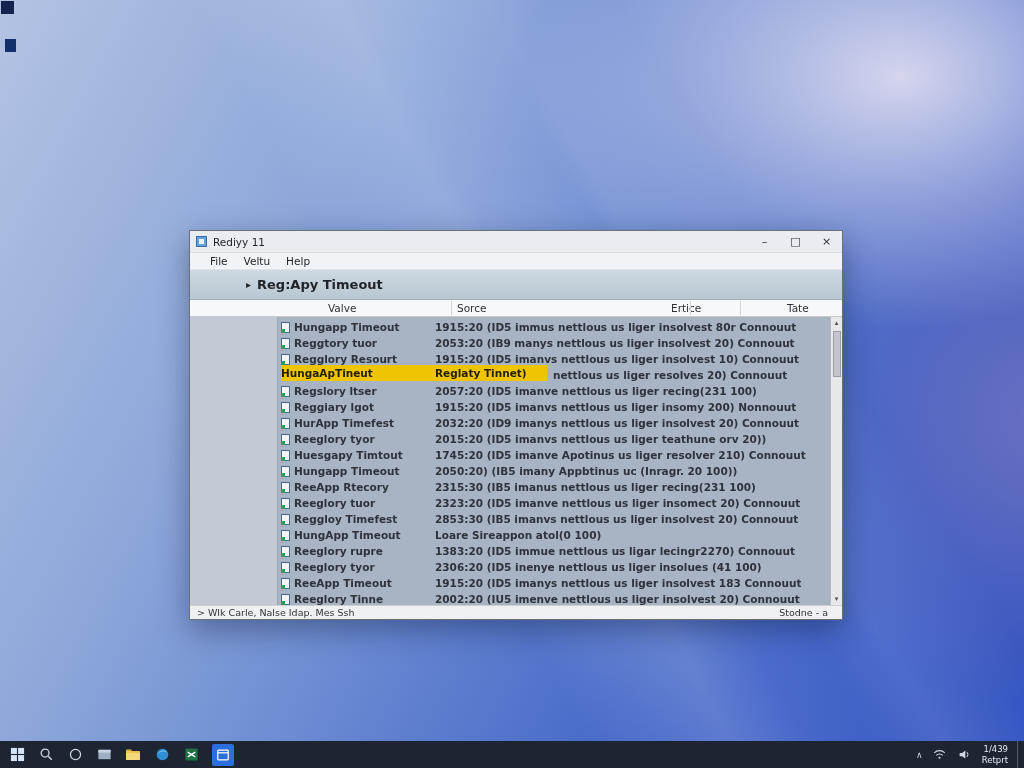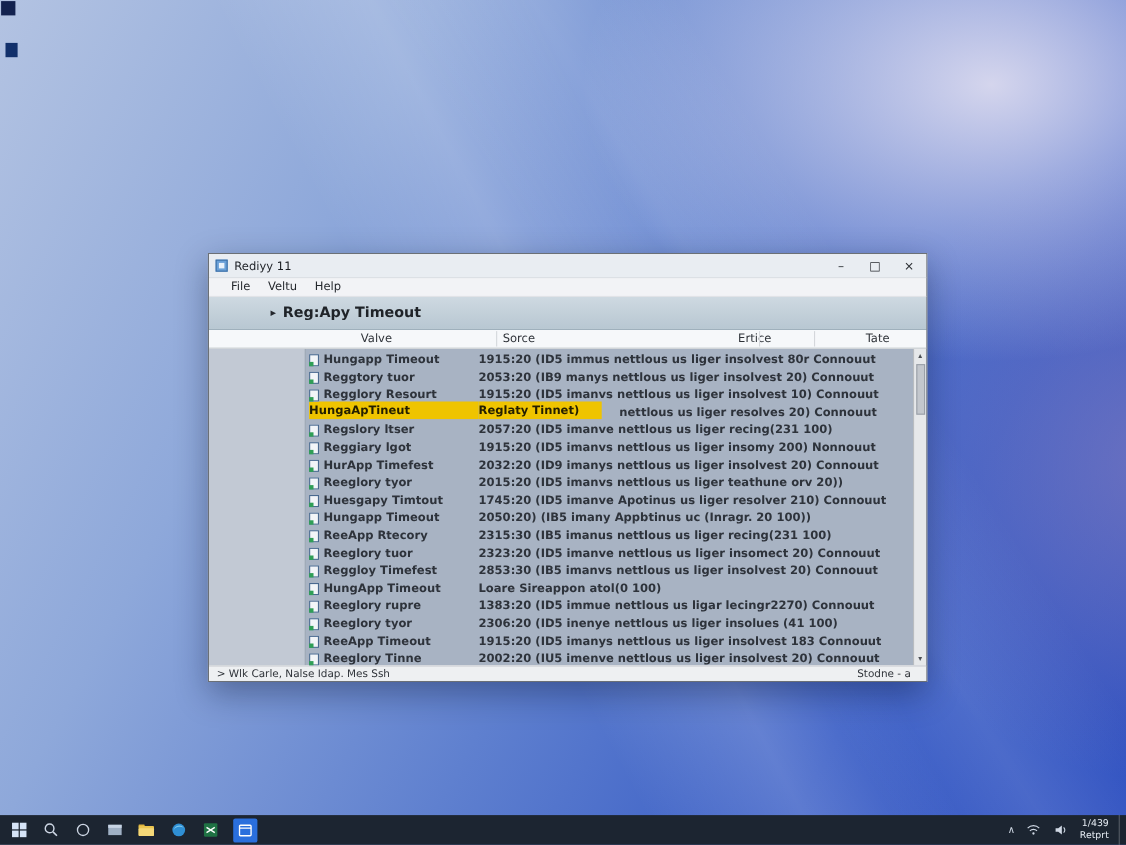--- a/index.html
+++ b/index.html
@@ -59,21 +59,21 @@
   .rows { flex:1; overflow:hidden; }
 
   .row { height:16px; display:flex; align-items:flex-end; padding-left:3px;
     font-size:10.5px; font-weight:700; color:#2e333b; white-space:nowrap; }
   .ricon { flex:none; width:9px; height:11px; background:#f2f5f8;
     border:1px solid #49698f; margin-right:4px; position:relative; }
   .ricon::after { content:""; position:absolute; left:-1px; bottom:-1px;
     width:4px; height:4px; background:#2f9e56; }
   .cell-name { flex:none; width:141px; overflow:hidden; }
   .cell-val  { flex:none; overflow:hidden; }
-  .cell-extra{ margin-left:16px; overflow:hidden; }
+  .cell-extra{ margin-left:6px; overflow:hidden; }
 
   .row.hl { }
   .row.hl .cell-name { width:154px; background:#efc400; color:#241f00; height:100%;
     display:flex; align-items:center; }
   .row.hl .cell-val  { width:112px; background:#efc400; color:#241f00; height:100%;
     display:flex; align-items:center; }
 
   .scrollbar { width:12px; flex:none; background:#e6e8ea; border-left:1px solid #b8bcc0;
     display:flex; flex-direction:column; align-items:center; }
   .sb-btn { height:12px; width:100%; display:flex; align-items:center; justify-content:center;

